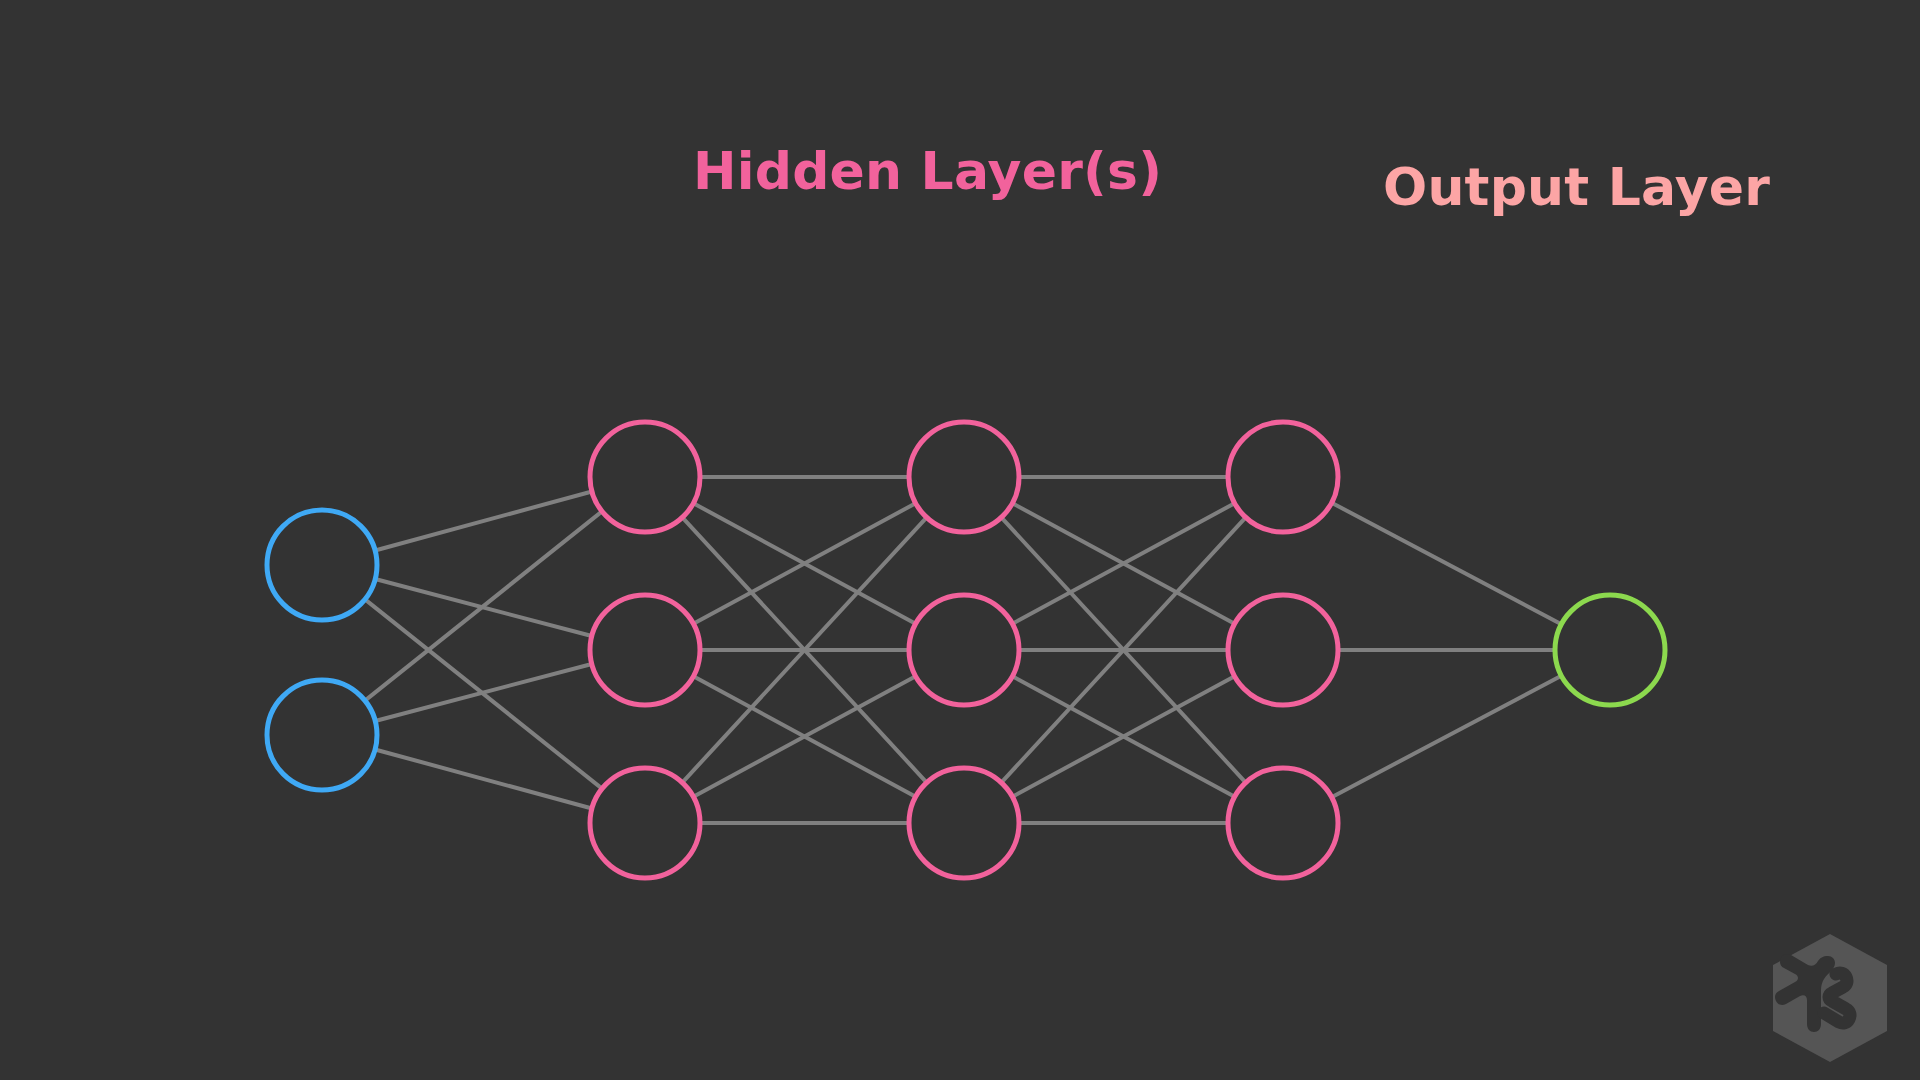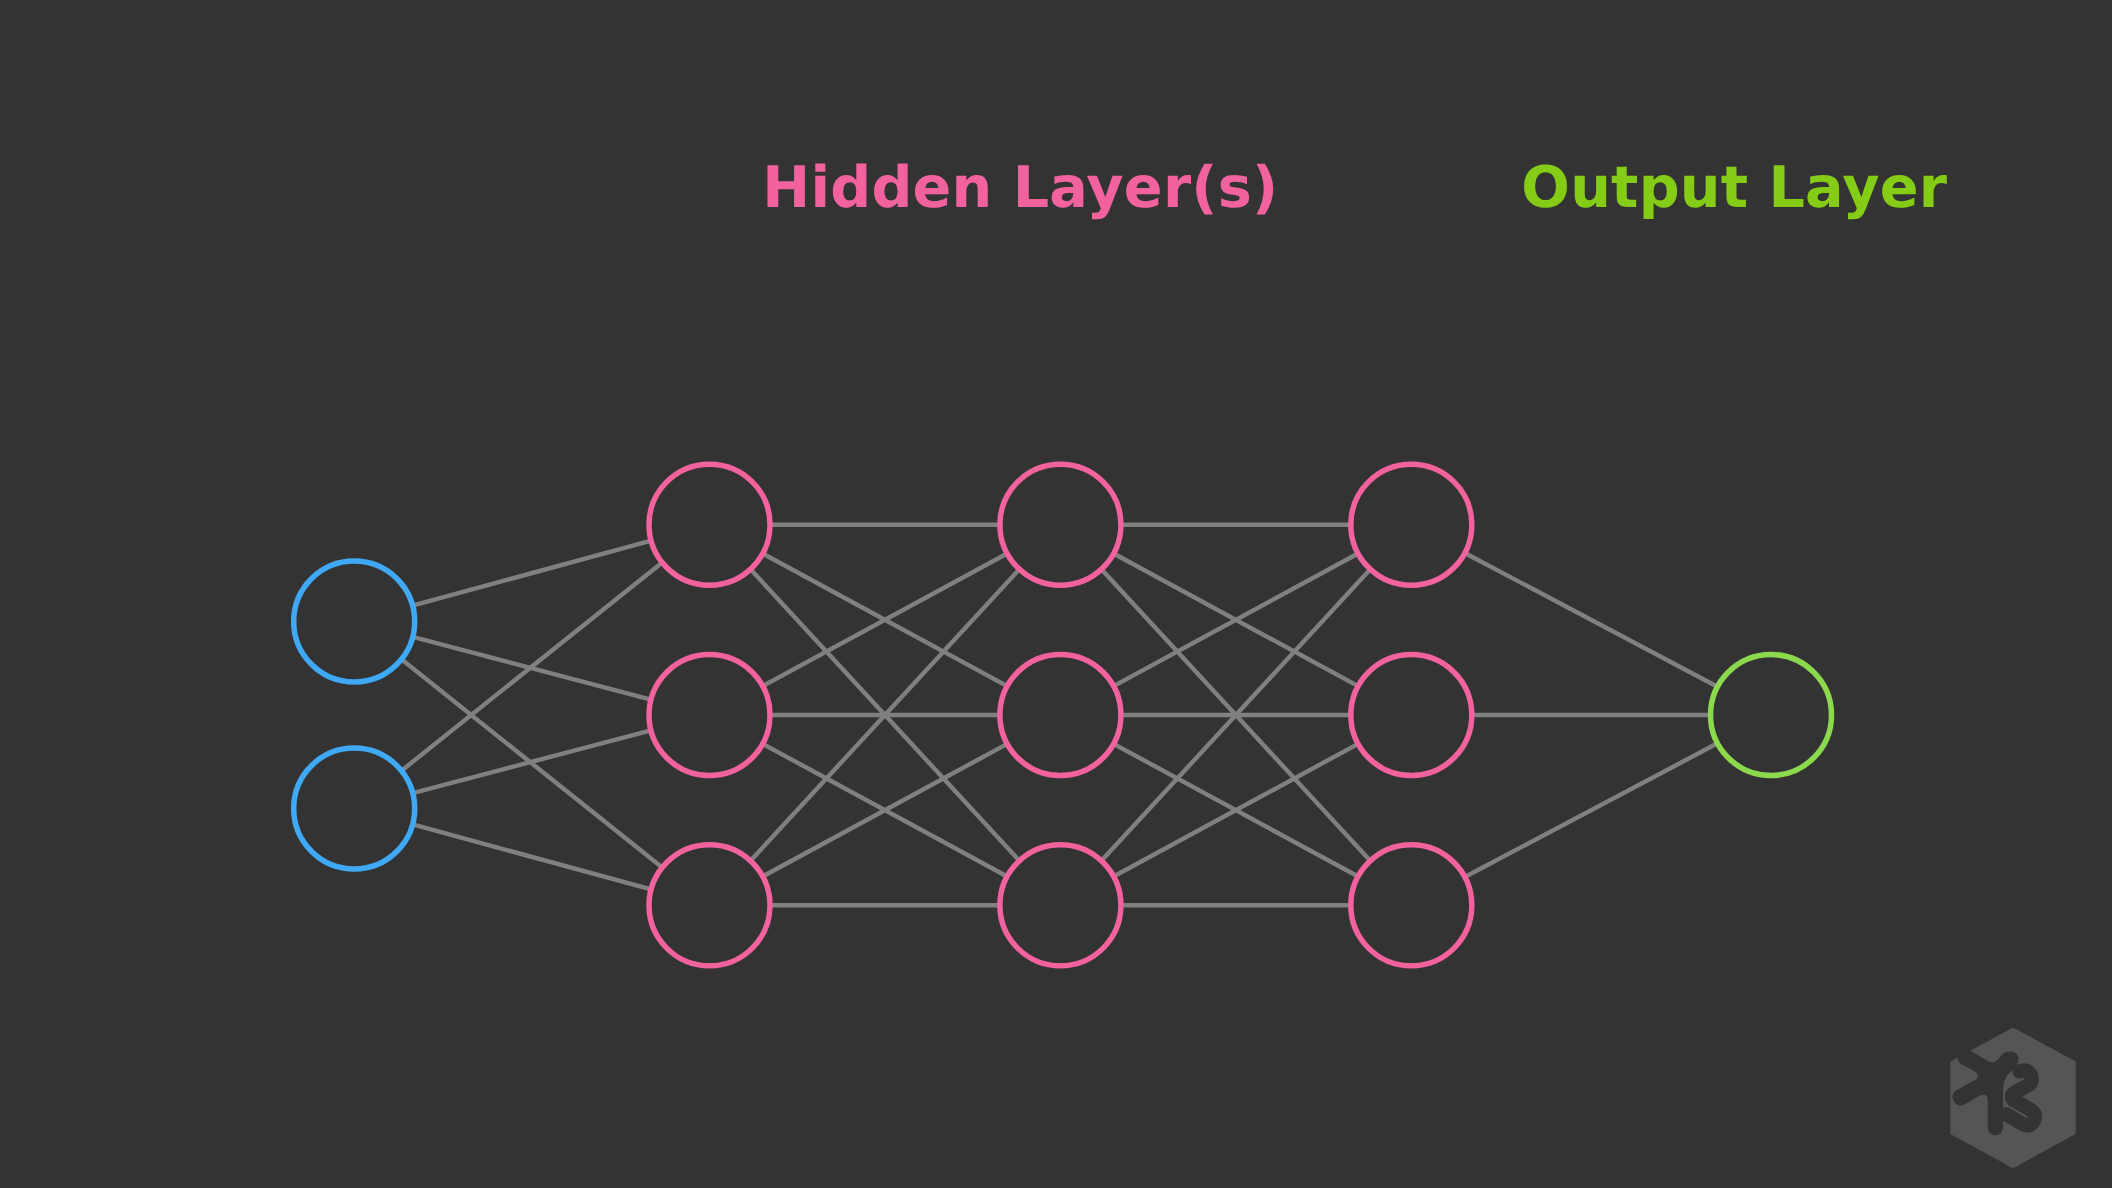--- a/index.html
+++ b/index.html
@@ -108,21 +108,21 @@
         </g>
         <g>
           <circle cx="1610" cy="650" r="55" fill="#333333" stroke="#8CD94E" stroke-width="5"></circle>
         </g>
       </g>
   </svg>
 
 
   <div class="layer-label" id="label-hidden" style="color: rgb(242, 98, 156); left: 693px; top: 145px;">Hidden Layer(s)</div>
 
-  <div class="layer-label" id="label-output" style="color: #84cc16; left: 1383px; top: 145px;">Output Layer</div>
+  <div class="layer-label" id="label-output" style="color: #fca5a5; left: 1383px; top: 161px;">Output Layer</div>
 
   <svg id="watermark" viewBox="0 0 136 140" style="left: 1762px; top: 928px; width: 136px; height: 140px;">
     <path d="M68 6 L125 37 L125 103 L68 134 L11 103 L11 37 Z" fill="#555555" stroke="none"></path>
     <path d="M66 28
              C 70 28 73 31 73 35
              C 73 41 66 45 62 51
              C 60 54 59 58 59 62
              L 59 96
              C 59 101 56 104 52 104
              C 48 104 45 101 45 96

